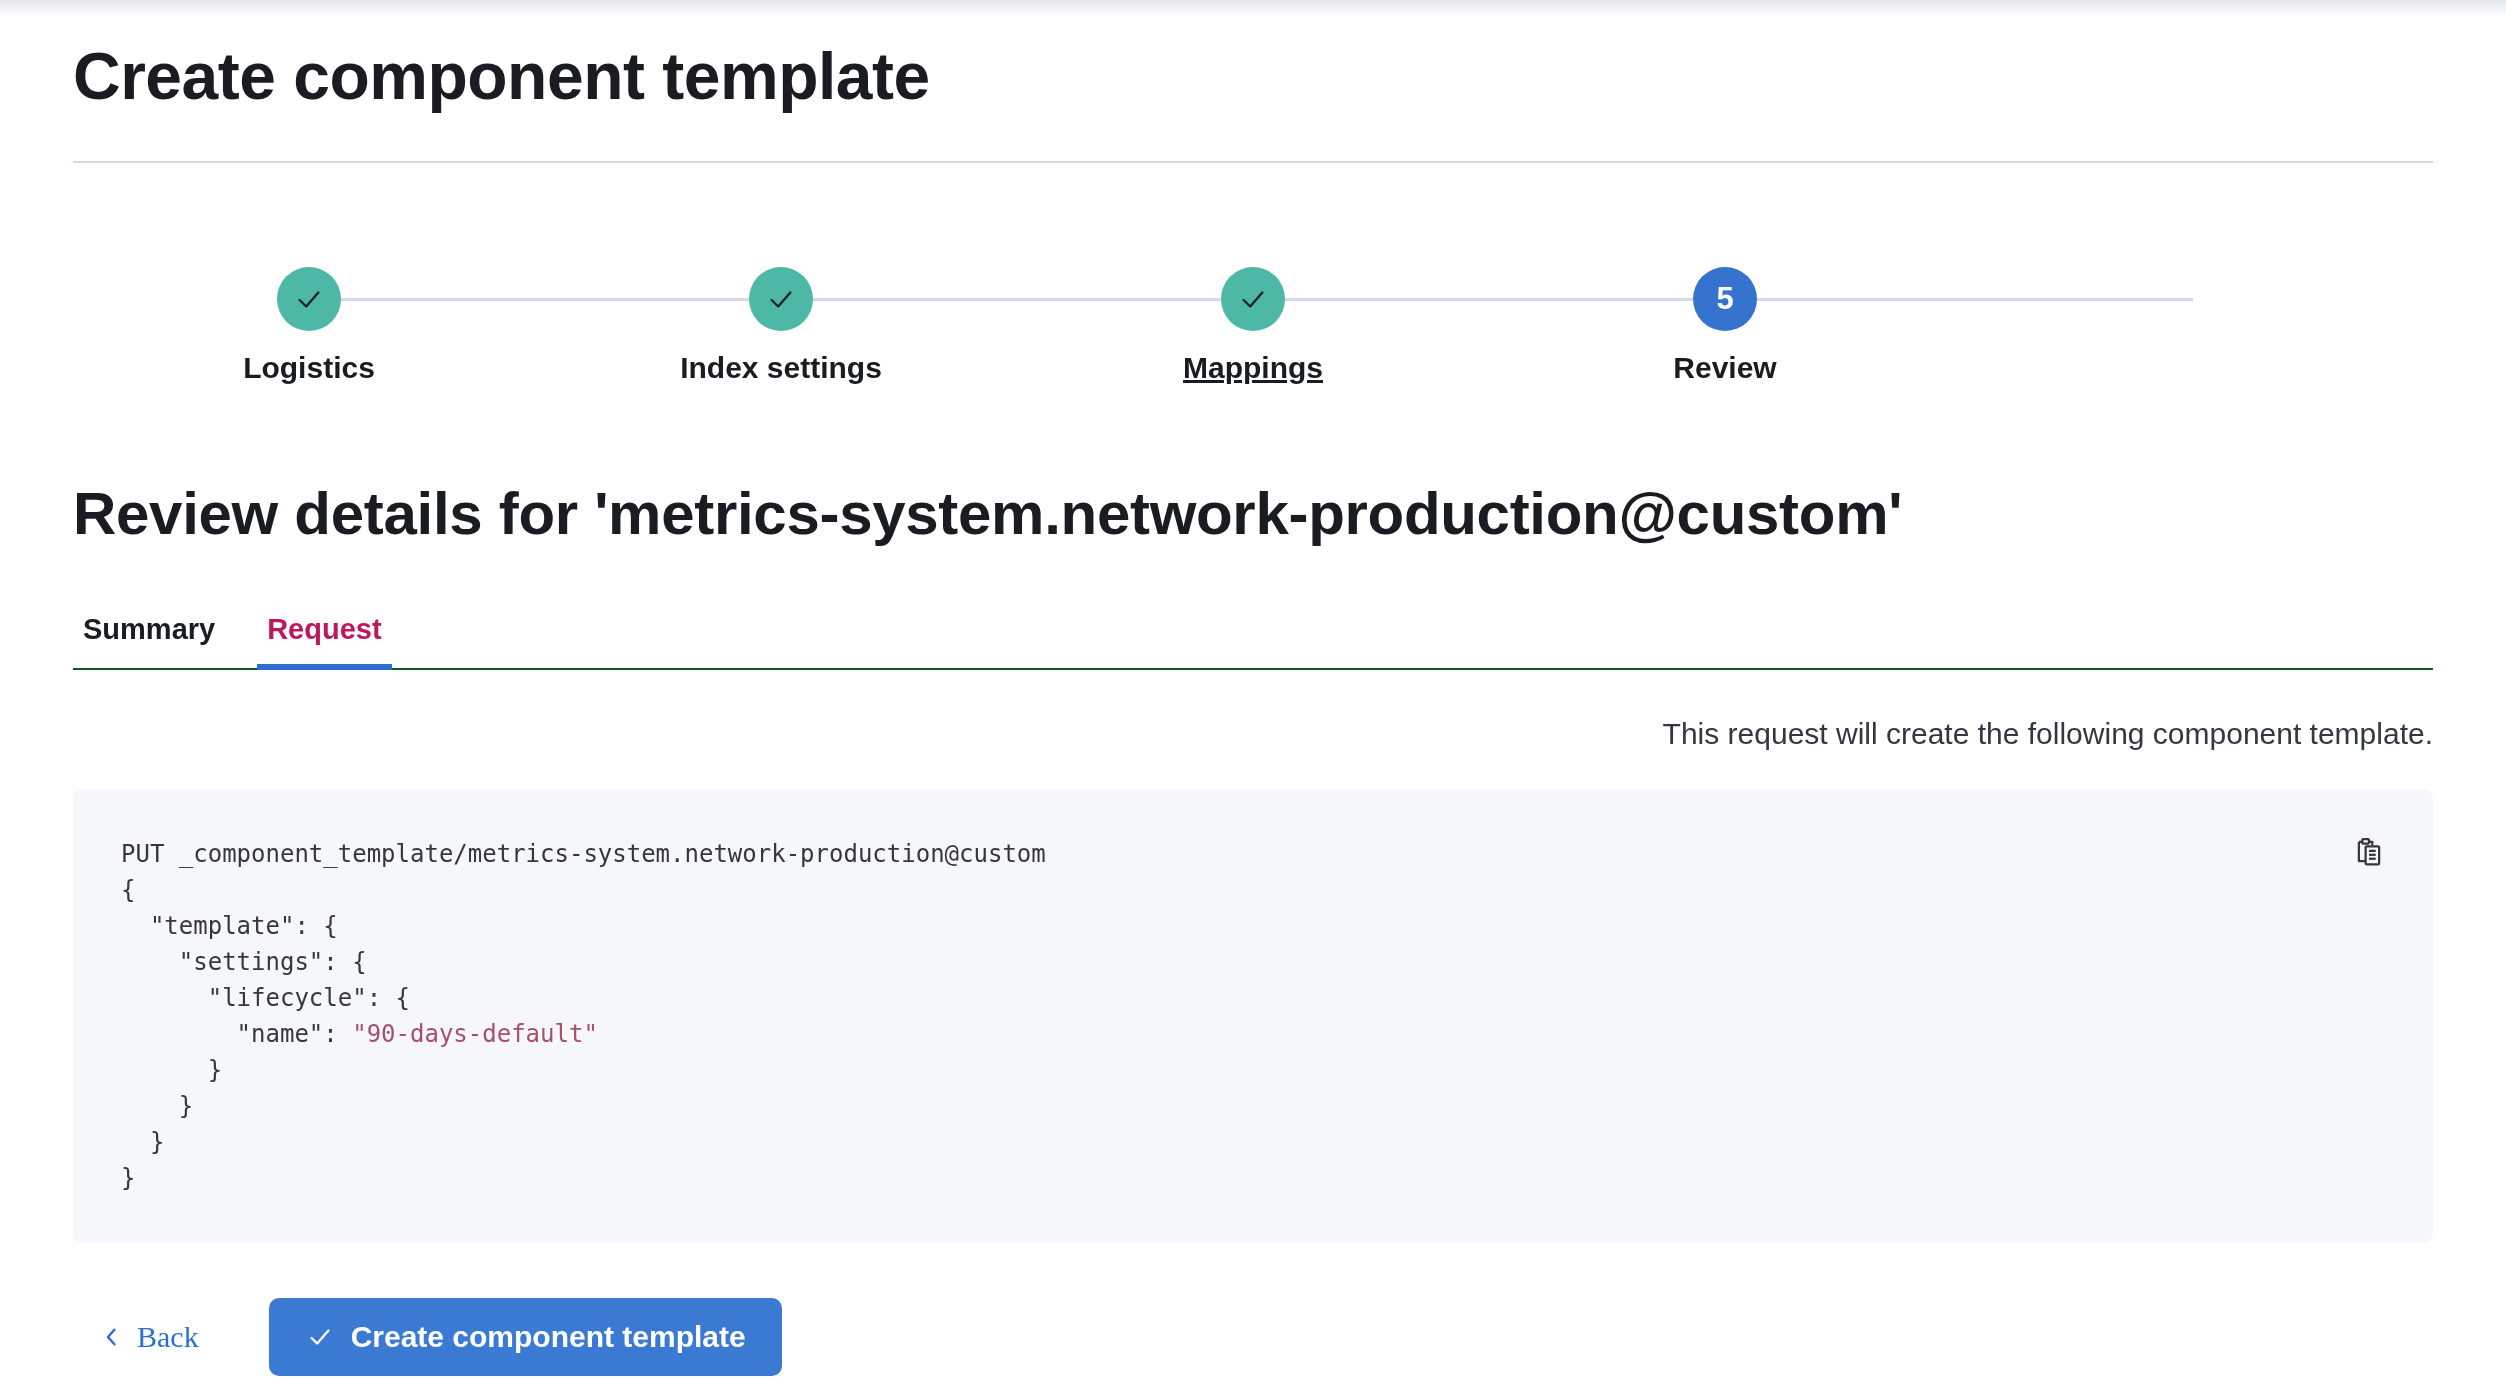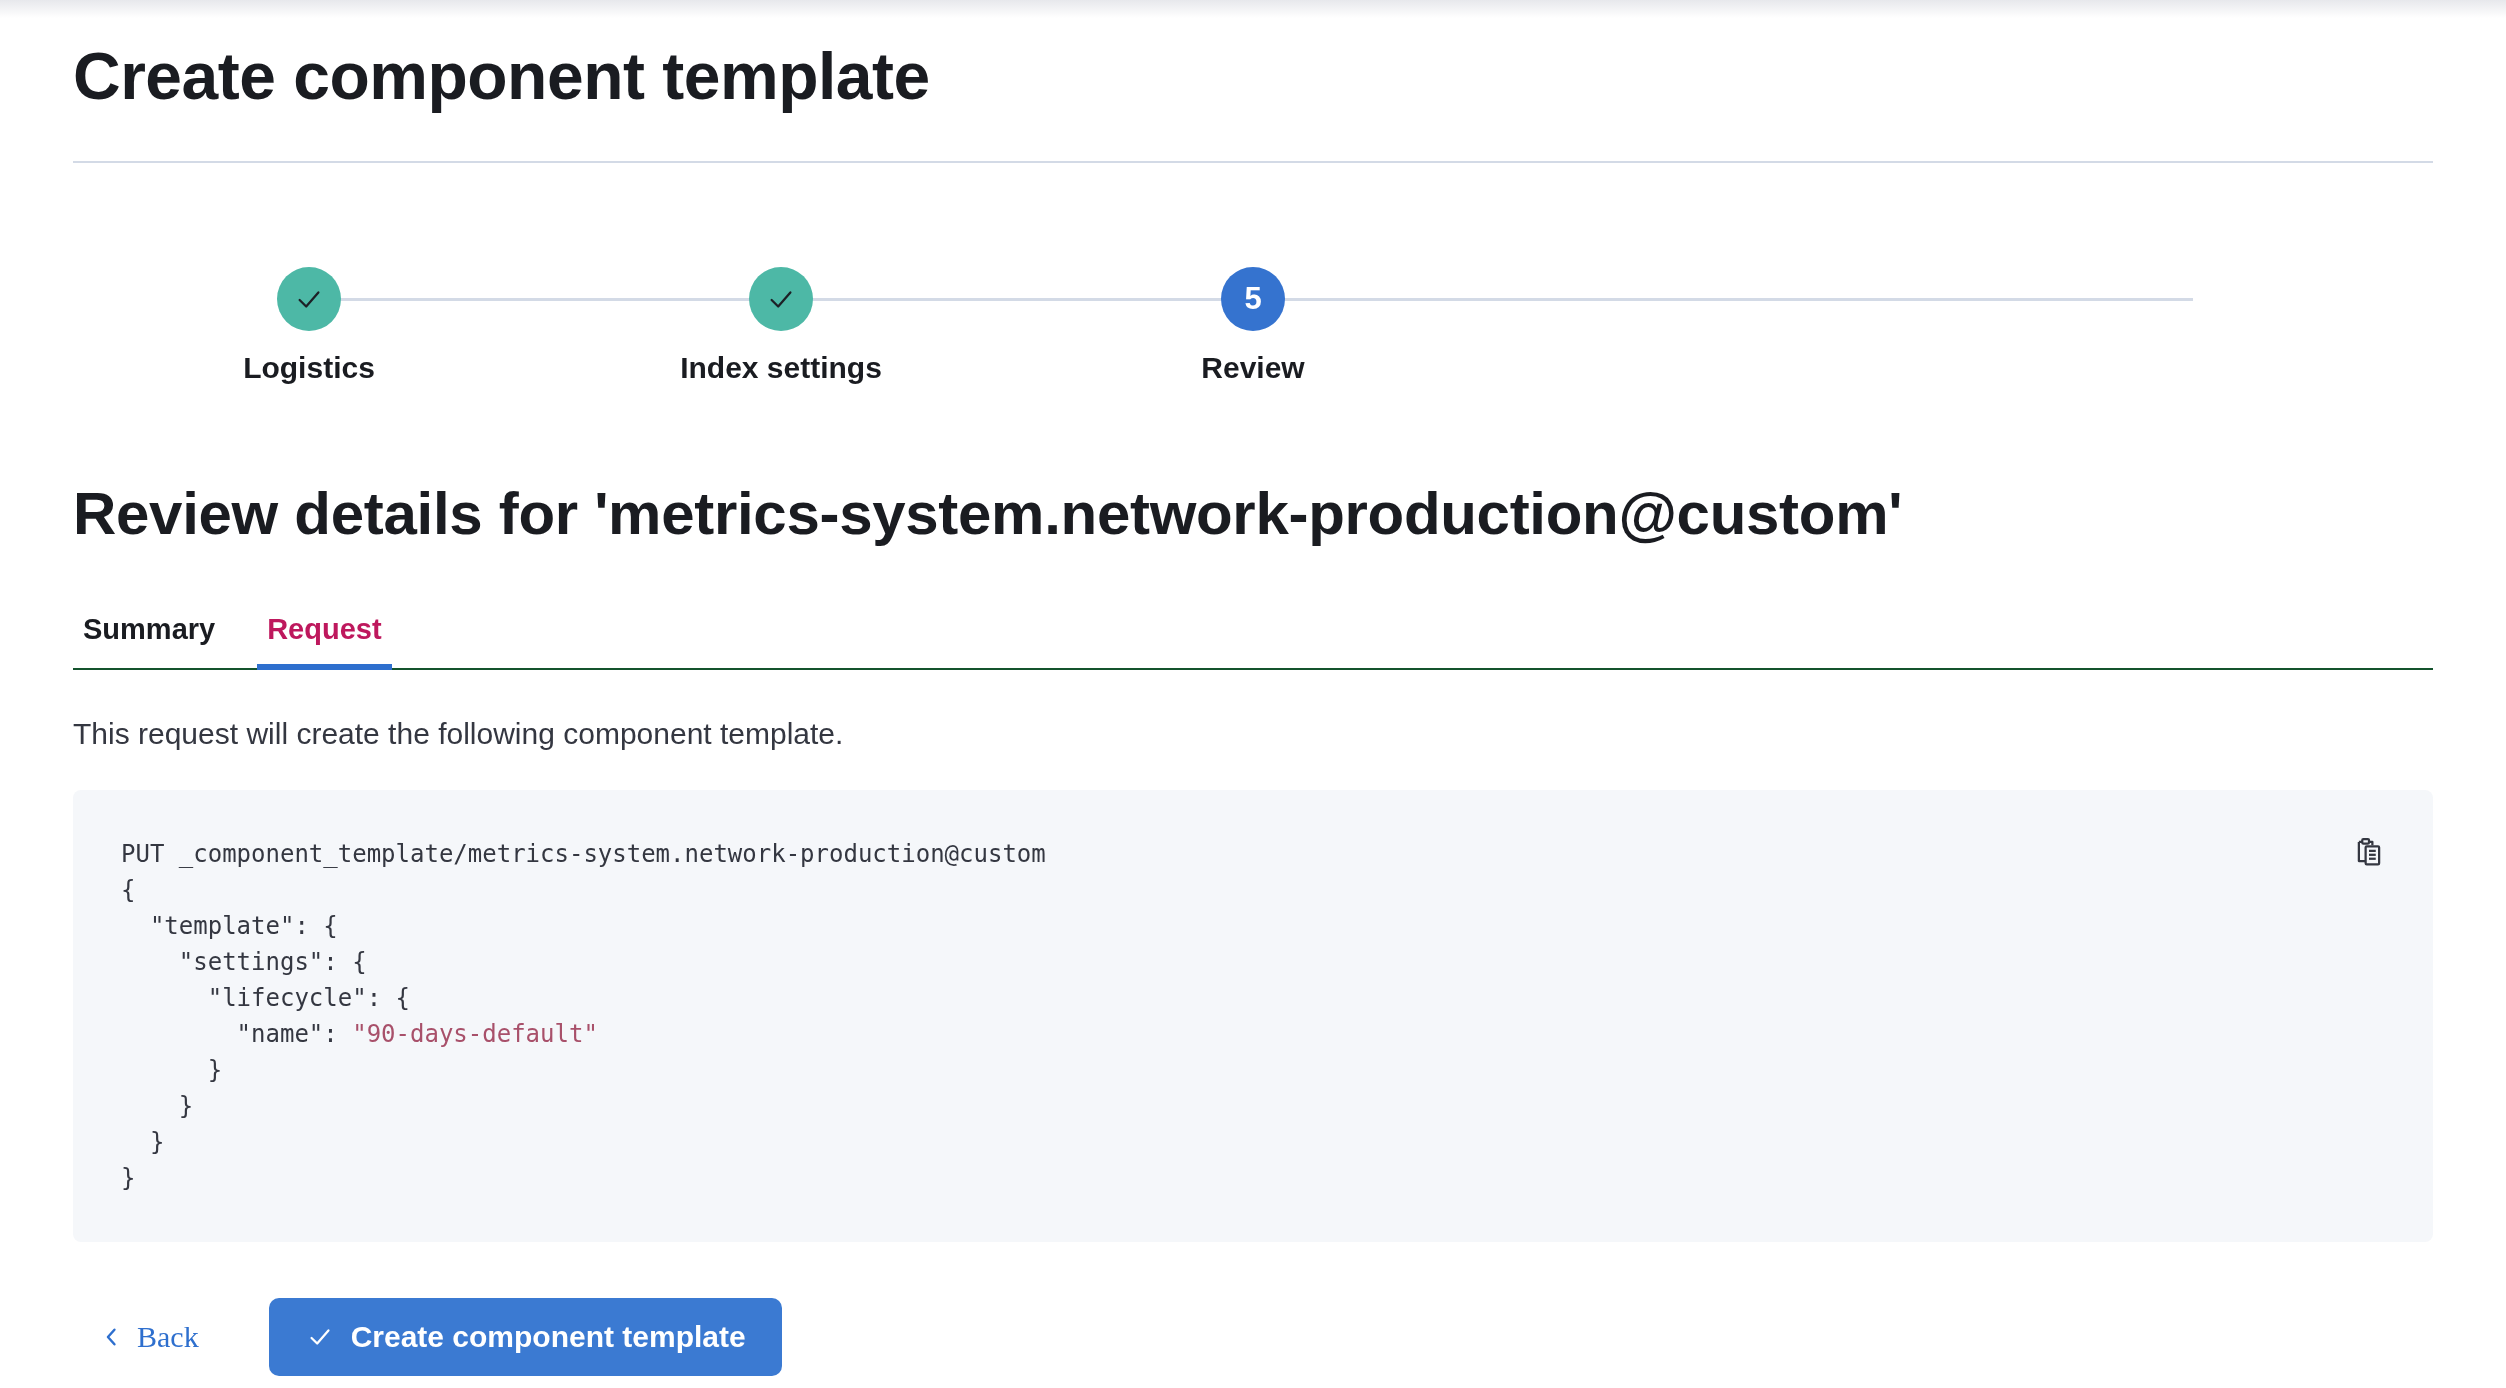--- a/index.html
+++ b/index.html
@@ -73,21 +73,21 @@
   }
   .tab.active { color:#be185d; }
   .tab.active::after {
     content:""; position:absolute; left:0; right:0; bottom:-2px; height:6px;
     background:#2e6fce;
   }
 
   
   .tab-description {
     margin:46px 0 0;
-    font-size:30px; color:#343741; line-height:1.2;
+    font-size:30px; color:#343741; line-height:1.2;text-align:right;
   }
 
   
   .code-block {
     margin-top:38px;
     background:#f5f7fa;
     border-radius:8px;
     padding:46px 48px;
     position:relative;
     font-family:"DejaVu Sans Mono", monospace;
@@ -151,20 +151,30 @@
       <span class="step-circle complete">
         <span class="icon">
           <svg width="30" height="30" viewBox="0 0 32 32" fill="none" stroke="#1d2026" stroke-width="2.4" stroke-linecap="round" stroke-linejoin="round">
               <polyline points="6,17 13,24 26,9"></polyline>
             </svg>
         </span>
       </span>
       <span class="step-label">Index settings</span>
     </button>
 
+    <button class="step">
+      <span class="step-circle complete">
+        <span class="icon">
+          <svg width="30" height="30" viewBox="0 0 32 32" fill="none" stroke="#1d2026" stroke-width="2.4" stroke-linecap="round" stroke-linejoin="round">
+              <polyline points="6,17 13,24 26,9"></polyline>
+            </svg>
+        </span>
+      </span>
+      <span class="step-label underlined">Mappings</span>
+    </button>
 
 
     <button class="step">
       <span class="step-circle current">
         <span class="step-number">5</span>
       </span>
       <span class="step-label">Review</span>
     </button>
   </div>
 

